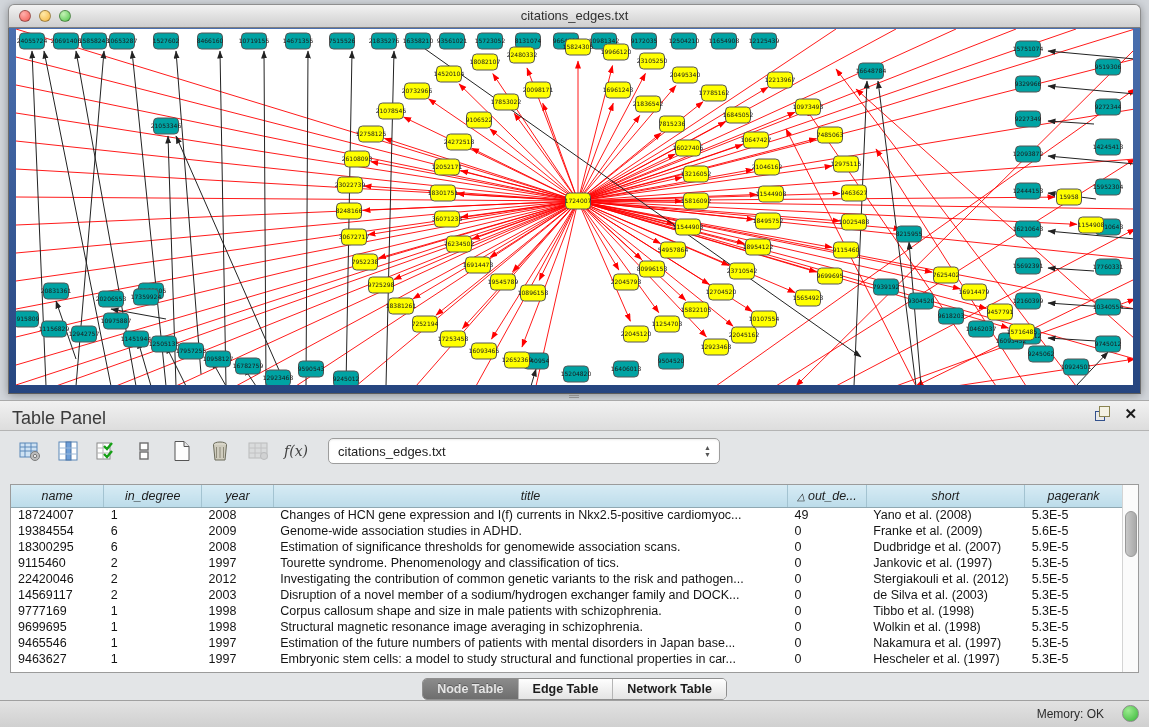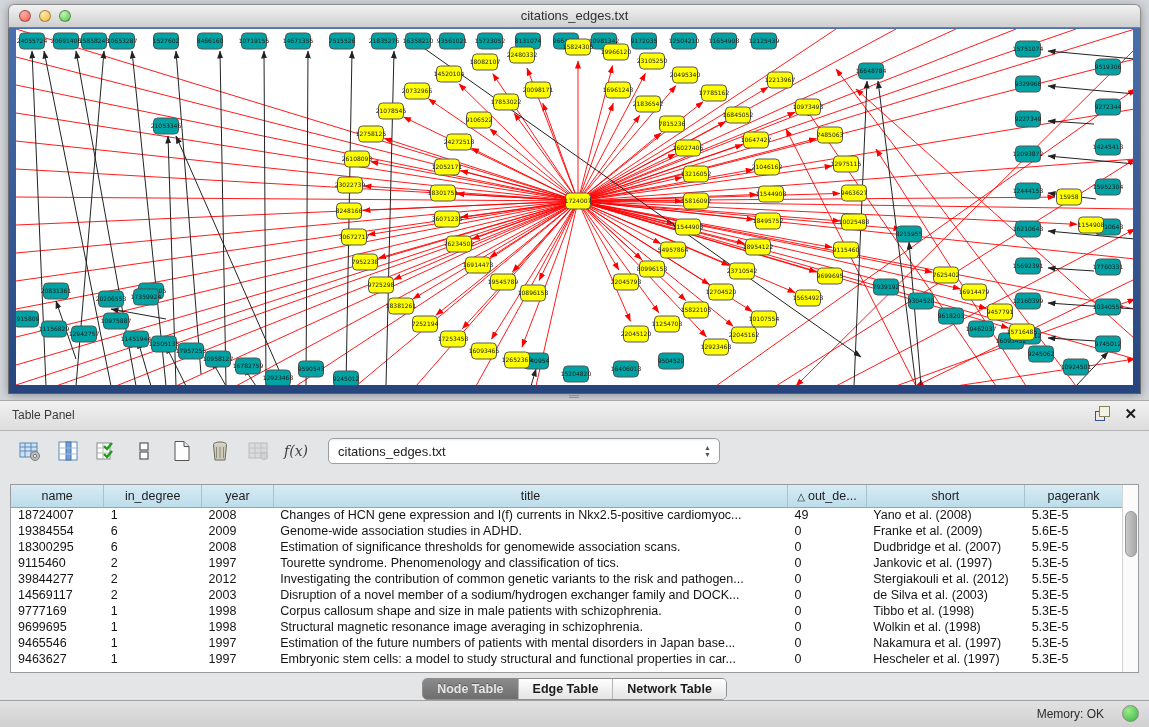--- a/index.html
+++ b/index.html
@@ -43,21 +43,21 @@
   .divider-grip{position:absolute;left:567px;top:394px;width:14px;height:5px;}
   .divider-grip i{display:block;height:1px;background:#8f8f8f;margin:1px 2px;}
   .table-panel{
     position:absolute;left:0;top:400px;width:1149px;height:301px;
     background:#e3e5e7;border-top:1px solid #a9a9a9;
   }
   .tp-titlebar{
     height:29px;background:linear-gradient(#f1f1f1,#dddddd);
     border-bottom:1px solid #b4b4b4;position:relative;
   }
-  .tp-title{position:absolute;left:12px;top:7px;font-size:12px;color:#3a3a3a;}
+  .tp-title{position:absolute;left:12px;top:7px;font-size:18px;color:#3a3a3a;}
   .tp-buttons{position:absolute;right:12px;top:5px;display:flex;gap:14px;align-items:center;}
   .float-ico{width:15px;height:15px;position:relative;}
   .float-ico .sq1{position:absolute;left:0;bottom:0;width:8px;height:8px;border:1px solid #33518c;background:#e9e9e9;}
   .float-ico .sq2{position:absolute;right:0;top:0;width:9px;height:9px;border:1px solid #8a8350;background:#f4f2e4;}
   .close-x{font-size:15px;font-weight:bold;color:#1a1a1a;line-height:15px;cursor:default;}
 
   .tp-toolbar{height:40px;display:flex;align-items:center;padding-left:18px;gap:14px;}
   .tbtn{display:flex;align-items:center;justify-content:center;width:24px;height:24px;}
   .fx{font-family:"DejaVu Serif",serif;font-style:italic;font-size:14px;color:#404040;}
   .combo{
@@ -71,21 +71,21 @@
 
   .grid-wrap{
     position:absolute;left:10px;top:83px;width:1129px;height:189px;
     background:#ffffff;border:1px solid #9b9b9b;box-sizing:border-box;overflow:hidden;
   }
   table.grid{border-collapse:collapse;table-layout:fixed;width:1112px;}
   table.grid th{
     height:22px;background:linear-gradient(#d7ebf4,#bcdcea);
     border-right:1px solid #a3c3d1;border-bottom:1px solid #8fa8b2;
     font-size:12.5px;font-weight:normal;color:#1d1d1d;text-align:center;
-    overflow:hidden;white-space:nowrap;padding:0 4px;box-sizing:border-box;
+    overflow:hidden;white-space:nowrap;padding:0 4px;box-sizing:border-box;font-style:italic;
   }
   table.grid td{
     height:16px;font-size:12.5px;color:#141414;white-space:nowrap;overflow:hidden;
     padding:0 0 0 7px;box-sizing:border-box;
   }
   .sort-tri{font-size:10px;margin-right:3px;color:#222;}
   .vscroll{
     position:absolute;right:0;top:0;bottom:0;width:15px;
     background:#fbfbfb;border-left:1px solid #d4d4d4;
   }
@@ -996,21 +996,21 @@
           <tr>
             <td>9115460</td>
             <td>2</td>
             <td>1997</td>
             <td>Tourette syndrome. Phenomenology and classification of tics.</td>
             <td>0</td>
             <td>Jankovic et al. (1997)</td>
             <td>5.3E-5</td>
           </tr>
           <tr>
-            <td>39844277</td>
+            <td>22420046</td>
             <td>2</td>
             <td>2012</td>
             <td>Investigating the contribution of common genetic variants to the risk and pathogen...</td>
             <td>0</td>
             <td>Stergiakouli et al. (2012)</td>
             <td>5.5E-5</td>
           </tr>
           <tr>
             <td>14569117</td>
             <td>2</td>

